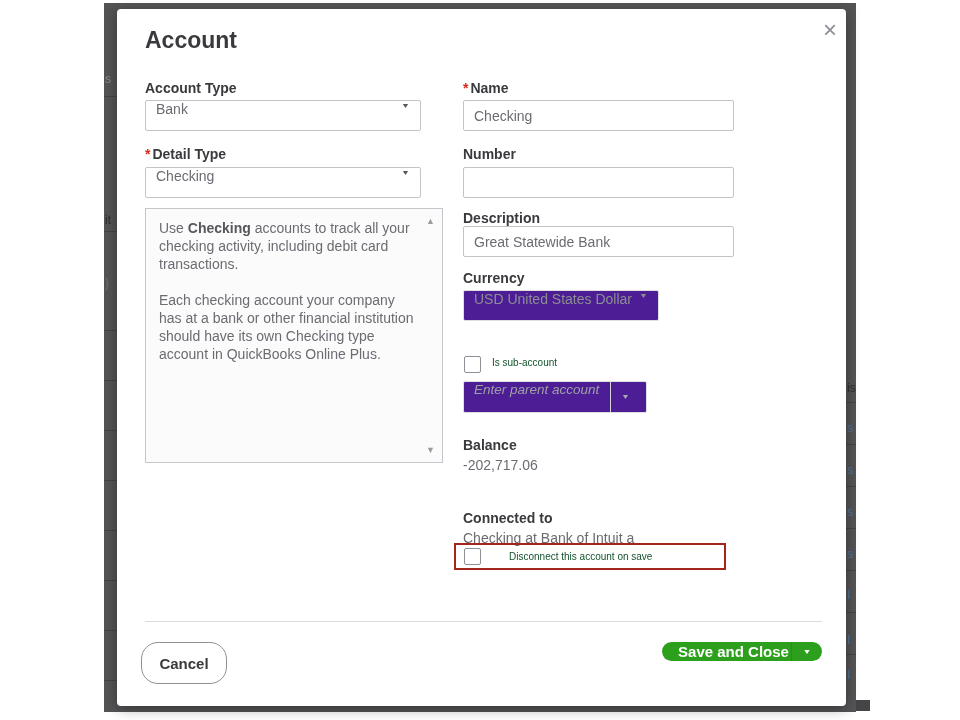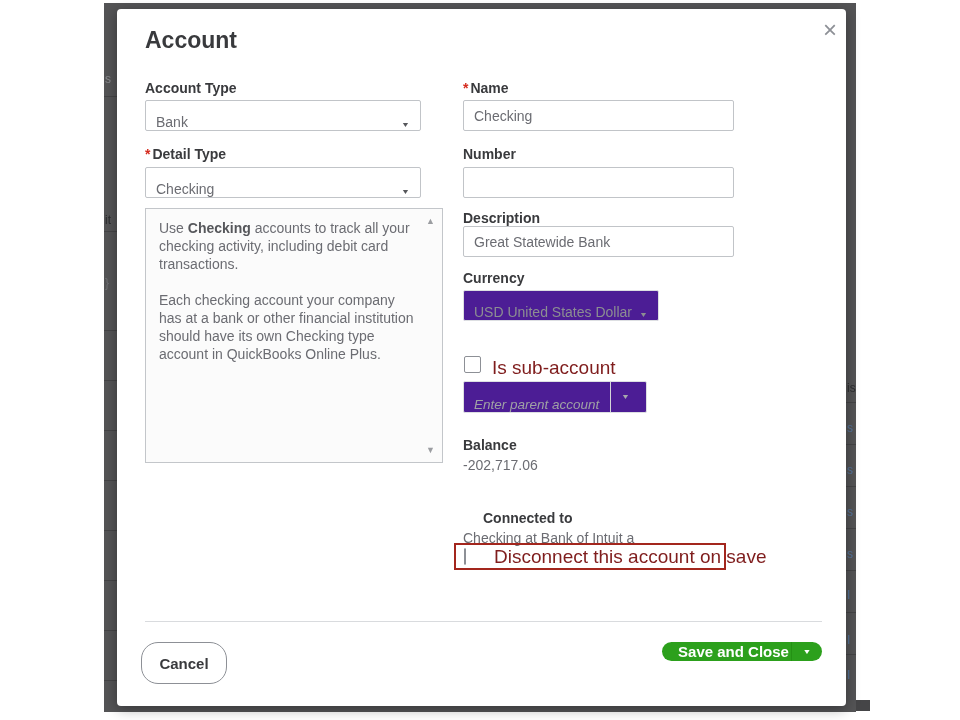--- a/index.html
+++ b/index.html
@@ -25,37 +25,37 @@
   .modal{left:117px;top:9px;width:729px;height:697px;background:#ffffff;border-radius:4px;
          box-shadow:0 3px 14px rgba(0,0,0,0.35);}
   .close{left:698px;top:6px;width:30px;height:30px;color:#8d9096;font-size:24px;line-height:30px;
          text-align:center;cursor:pointer;font-weight:400;}
   .title{left:28px;top:18px;font-size:23px;font-weight:bold;color:#393a3d;}
 
   .lbl{font-size:14px;font-weight:bold;color:#393a3d;white-space:nowrap;}
   .req{color:#d52b1e;font-weight:bold;margin-right:2px;}
 
   .box{box-sizing:border-box;border:1px solid #c1c4c8;border-radius:2px;background:#ffffff;
-       font-size:14px;color:#6b6c72;display:flex;align-items:flex-end;padding:0 10px;}
+       font-size:14px;color:#6b6c72;display:flex;align-items:flex-start;padding:0 10px;}
   .select{cursor:pointer;justify-content:space-between;}
   .caret{font-size:9px;color:#56575b;transform:scaleY(0.8);}
   .txtinput{box-sizing:border-box;border:1px solid #c1c4c8;border-radius:2px;background:#fff;
        font-family:"Liberation Sans",sans-serif;font-size:14px;color:#6b6c72;padding:0 10px;outline:none;width:100%;height:100%;}
 
   .disabled-box{background:#4c1d95;border:1px solid #dddfe2;color:#8c8e92;}
   .combo-caret-sec{display:flex;align-items:center;justify-content:center;width:29px;height:100%;
        border-left:1px solid #d3d5d8;}
 
   .infobox{box-sizing:border-box;border:1px solid #c3c6ca;background:#fbfbfb;overflow:hidden;}
   .infobox .txt{position:absolute;left:13px;top:10px;width:262px;font-size:14px;line-height:18px;color:#6b6c72;}
   .infobox .b{font-weight:bold;color:#56575b;}
   .scrollarrow{position:absolute;right:7px;font-size:9px;color:#9b9da1;}
 
   .checkbox{box-sizing:border-box;width:17px;height:17px;border:1px solid #8d9096;border-radius:2px;background:#fff;cursor:pointer;}
-  .cb-label{font-size:19px;color:#7f1d1d;white-space:nowrap;}
+  .cb-label{font-size:10px;color:#14532d;white-space:nowrap;}
 
   .value-txt{font-size:14px;color:#6b6c72;white-space:nowrap;}
 
   .redbox{box-sizing:border-box;border:2px solid #a3261d;display:flex;align-items:center;background:transparent;}
 
   .divider{height:1px;background:#d9dbde;}
 
   .btn-cancel{box-sizing:border-box;border:1px solid #8d9096;border-radius:17px;background:#fff;
        display:flex;align-items:center;justify-content:center;font-size:15px;font-weight:bold;color:#393a3d;cursor:pointer;}
   .btn-save{box-sizing:border-box;border-radius:17px;background:#2ca01c;display:flex;align-items:stretch;
@@ -174,21 +174,21 @@
     <div class="abs box disabled-box" style="left:346px;top:372px;width:184px;height:32px;justify-content:space-between;padding-right:6px;">
       <span style="font-style:italic;color:#9fa1a5;font-size:13.5px;">Enter parent account</span>
       <span class="combo-caret-sec">
         <span class="caret" style="color:#a7a9ad;">▼</span>
       </span>
     </div>
 
     <div class="abs lbl" style="left:346px;top:428px;">Balance</div>
     <div class="abs value-txt" style="left:346px;top:448px;">-202,717.06</div>
 
-    <div class="abs lbl" style="left:346px;top:501px;margin-left:20px;">Connected to</div>
+    <div class="abs lbl" style="left:346px;top:501px;">Connected to</div>
     <div class="abs value-txt" style="left:346px;top:521px;">Checking at Bank of Intuit a</div>
 
     <div class="abs redbox" style="left:337px;top:534px;width:272px;height:27px;">
       <div class="checkbox" style="margin-left:8px;"></div>
       <div class="cb-label" style="margin-left:28px;">Disconnect this account on save</div>
     </div>
 
     <div class="abs divider" style="left:28px;top:612px;width:677px;"></div>
 
     <div class="abs btn-cancel" style="left:24px;top:633px;width:86px;height:42px;">

